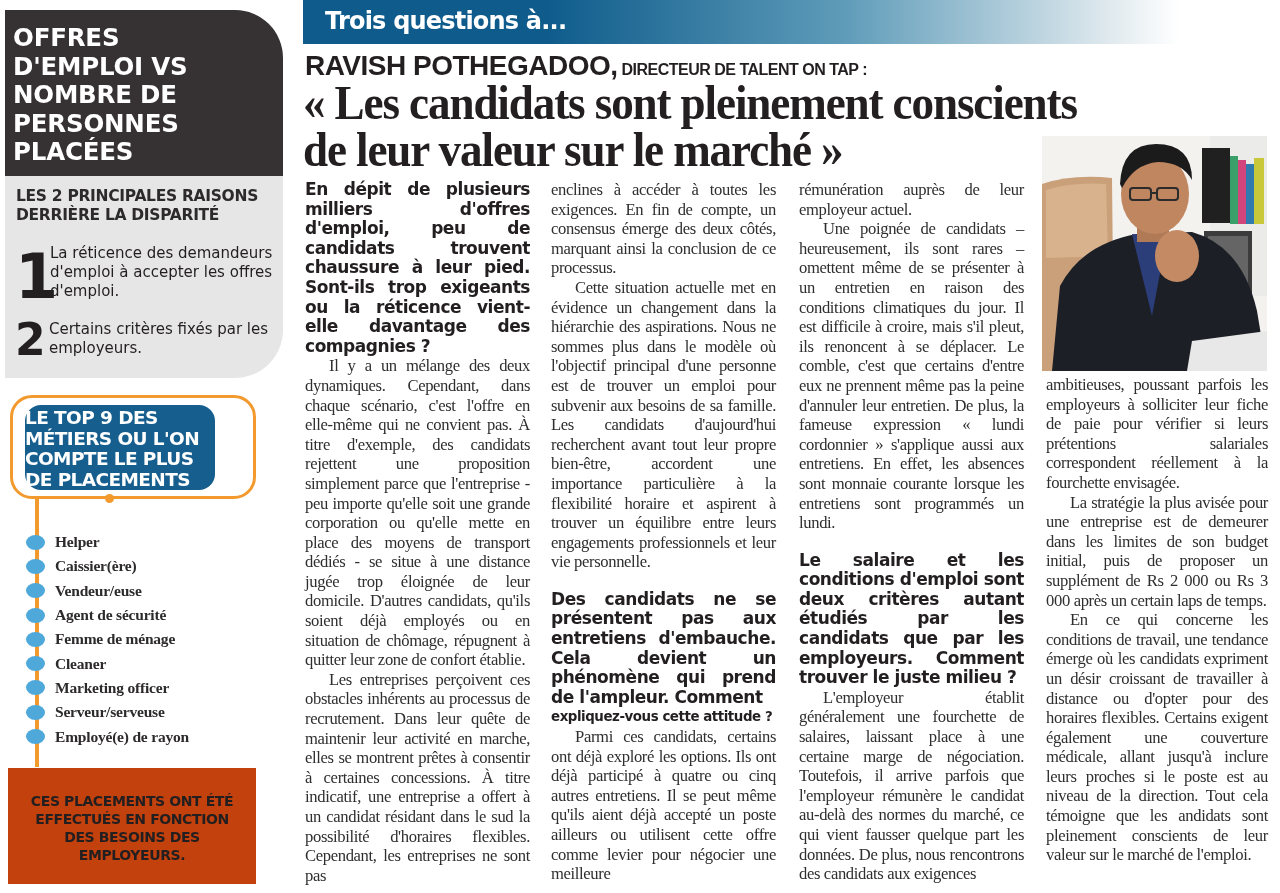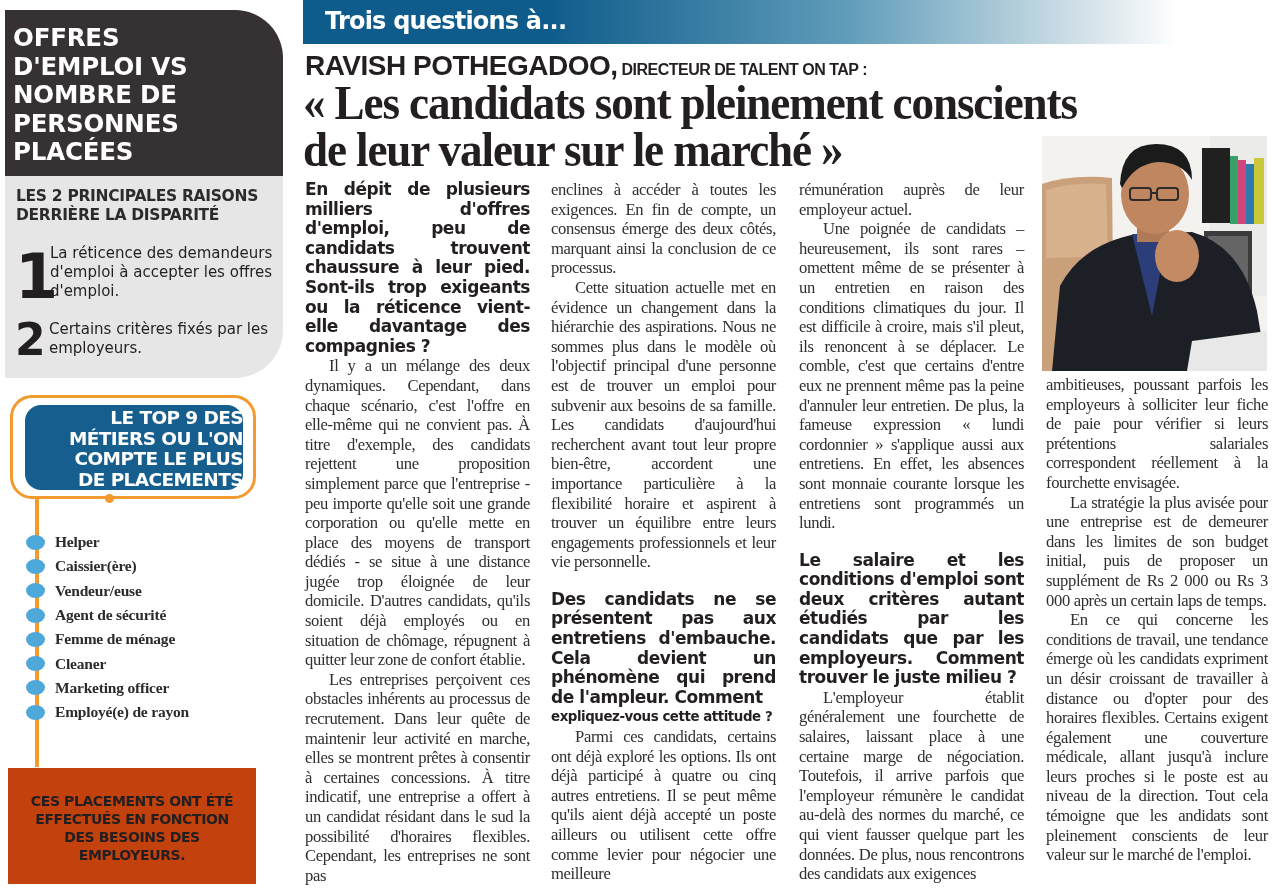--- a/index.html
+++ b/index.html
@@ -38,24 +38,24 @@
   .r1 .txt { margin-left: 1px; width: 240px; }
   .r2 { top: 310px; }
   .r2 .num { font-size: 44px; width: 32px; margin-top: -2px; }
   .r2 .txt { margin-left: 2px; width: 230px; }
 
   .top9-frame {
     position: absolute; left: 10px; top: 395px; width: 246px; height: 104px;
     border: 3px solid #f29a2e; border-radius: 22px;
   }
   .top9-title {
-    position: absolute; left: 25px; top: 405px; width: 218px; height: 85px;
+    position: absolute; left: 25px; top: 405px; width: 190px; height: 85px;
     background: #155e8e; border-radius: 16px; color: #fff;
     font-family: "DejaVu Sans", sans-serif; font-weight: bold; font-size: 18.5px;
-    line-height: 20.5px; text-align: right; padding-top: 3px; letter-spacing: -0.6px;
+    line-height: 20.5px; text-align: left; padding-top: 3px; letter-spacing: -0.6px;
   }
   .timeline-line { position: absolute; left: 35px; top: 497px; width: 4px; height: 270px; background: #f29a2e; }
   .timeline-dot { position: absolute; left: 105px; top: 494px; width: 9px; height: 9px; border-radius: 50%; background: #f29a2e; }
   .jobs { position: absolute; left: 26px; top: 530px; list-style: none; }
   .jobs li { display: flex; align-items: center; height: 24.3px; }
   .jobs .dot { width: 19px; height: 15px; border-radius: 50%; background: #4ea9da; margin-right: 10px; flex: none; }
   .jobs .lbl {
     font-family: Liberation Serif, serif; font-size: 15.5px; font-weight: bold; color: #2d2a2b;
     letter-spacing: -0.2px;
   }
@@ -167,20 +167,24 @@
         <span class="dot"></span>
         <span class="lbl">Femme de ménage</span>
       </li>
     <li>
         <span class="dot"></span>
         <span class="lbl">Cleaner</span>
       </li>
     <li>
         <span class="dot"></span>
         <span class="lbl">Marketing officer</span>
+      </li>
+    <li>
+        <span class="dot"></span>
+        <span class="lbl">Serveur/serveuse</span>
       </li>
     <li>
         <span class="dot"></span>
         <span class="lbl">Employé(e) de rayon</span>
       </li>
   </ul>
 
   <div class="note-box">
     <div>CES PLACEMENTS ONT ÉTÉ</div>
     <div>EFFECTUÉS EN FONCTION</div>

